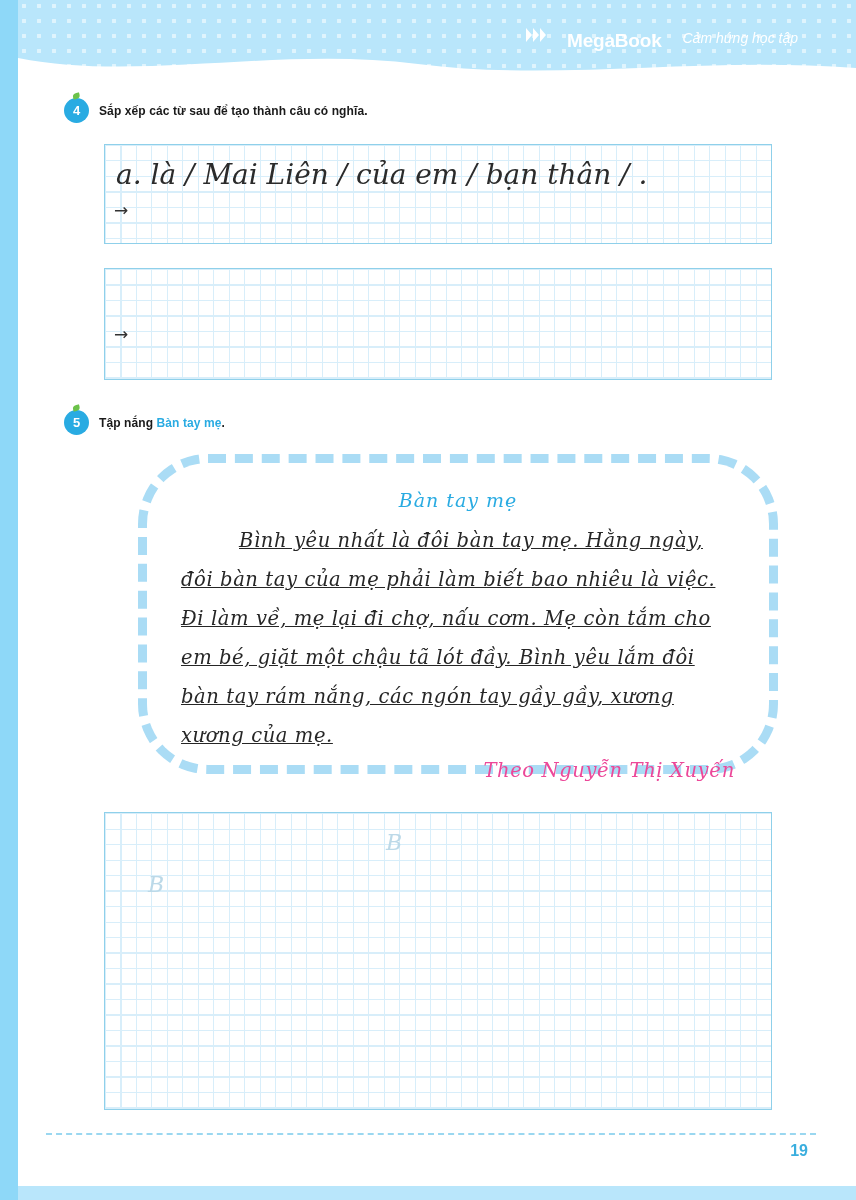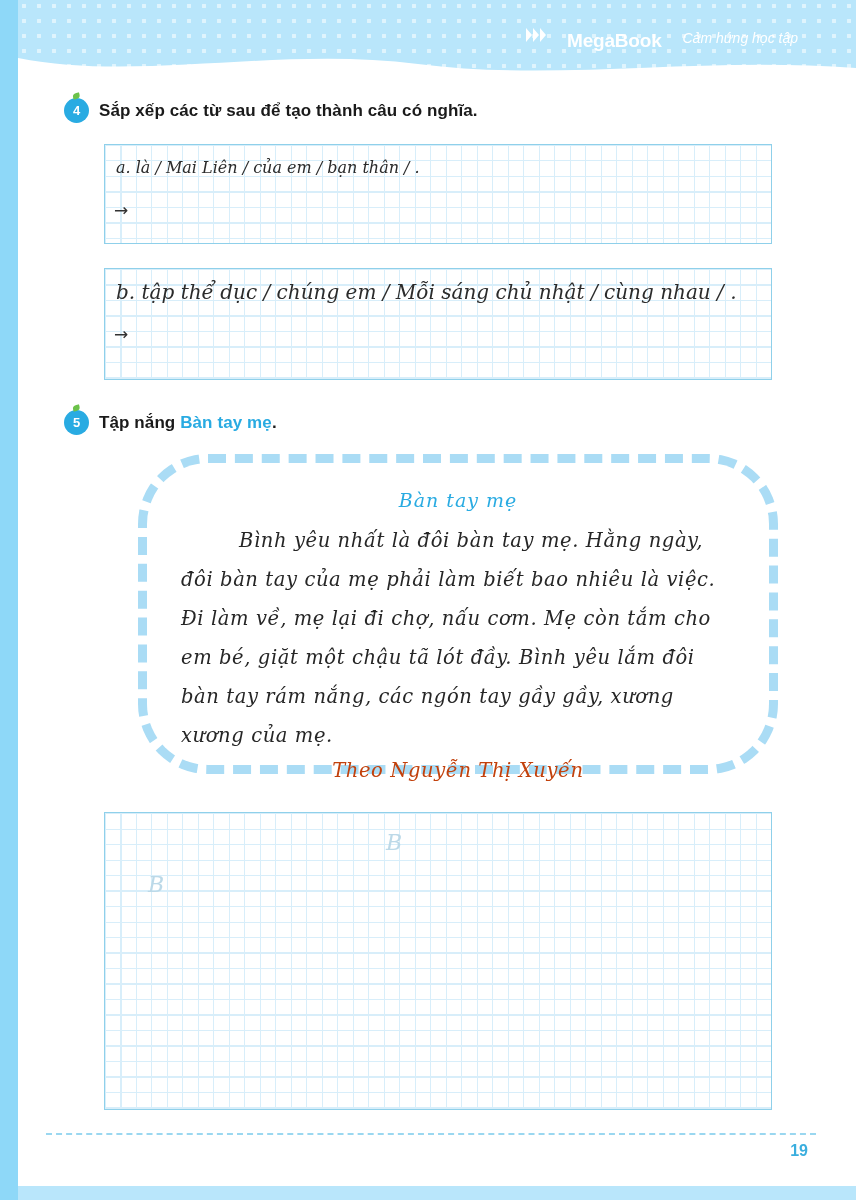--- a/index.html
+++ b/index.html
@@ -112,21 +112,21 @@
   .badge::before {
     content: "";
     position: absolute;
     top: -5px; left: 50%;
     width: 7px; height: 6px;
     background: #6cc24a;
     border-radius: 60% 10% 60% 10%;
     transform: translateX(-60%) rotate(-15deg);
   }
   .ex-title {
-    font-size: 17px;
+    font-size: 12px;
     font-weight: bold;
     color: #1a1a1a;
     letter-spacing: 0.1px;
   }
   .ex-title .hl {
     color: #29abe2;
   }
 
   
   .grid-box {
@@ -188,27 +188,28 @@
     margin-bottom: 10px;
   }
   .passage-body {
     font-family: "DejaVu Serif", serif;
     font-style: italic;
     font-size: 19.5px;
     line-height: 39px;
     color: #262626;
     text-indent: 58px;
     letter-spacing: 0.6px;
+    text-decoration: underline;
   }
   .passage-author {
     font-family: "DejaVu Serif", serif;
     font-style: italic;
     font-size: 19.5px;
-    color: #c2410c;
-    text-align: center;
+    color: #ec4899;
+    text-align: right;
     margin-top: 4px;
     letter-spacing: 0.6px;
   }
 
   
   .practice-letter {
     position: absolute;
     font-family: "DejaVu Serif", serif;
     font-style: italic;
     color: #bcd9e8;
@@ -268,25 +269,24 @@
   </div>
 
   <div class="content">
 
     <div class="ex-head" style="left:46px; top:26px;">
       <span class="badge">4</span>
       <span class="ex-title">Sắp xếp các từ sau để tạo thành câu có nghĩa.</span>
     </div>
 
     <div class="grid-box fine" style="left:86px; top:72px; width:668px; height:100px;"></div>
-    <div class="hand" style="left:98px; top:86px; font-size:16px;">a. là / Mai Liên / của em / bạn thân / .</div>
+    <div class="hand" style="left:98px; top:86px; font-size:28px;">a. là / Mai Liên / của em / bạn thân / .</div>
     <div class="arrow" style="left:96px; top:128px;">→</div>
 
     <div class="grid-box fine" style="left:86px; top:196px; width:668px; height:112px;"></div>
-    <div class="hand" style="left:98px; top:208px; font-size:20px;">b. tập thể dục / chúng em / Mỗi sáng chủ nhật / cùng nhau / .</div>
     <div class="arrow" style="left:96px; top:252px;">→</div>
 
     <div class="ex-head" style="left:46px; top:338px;">
       <span class="badge">5</span>
       <span class="ex-title">
         <span>Tập nắng </span><span class="hl">Bàn tay mẹ</span><span>.</span>
       </span>
     </div>
 
     <div class="passage">

